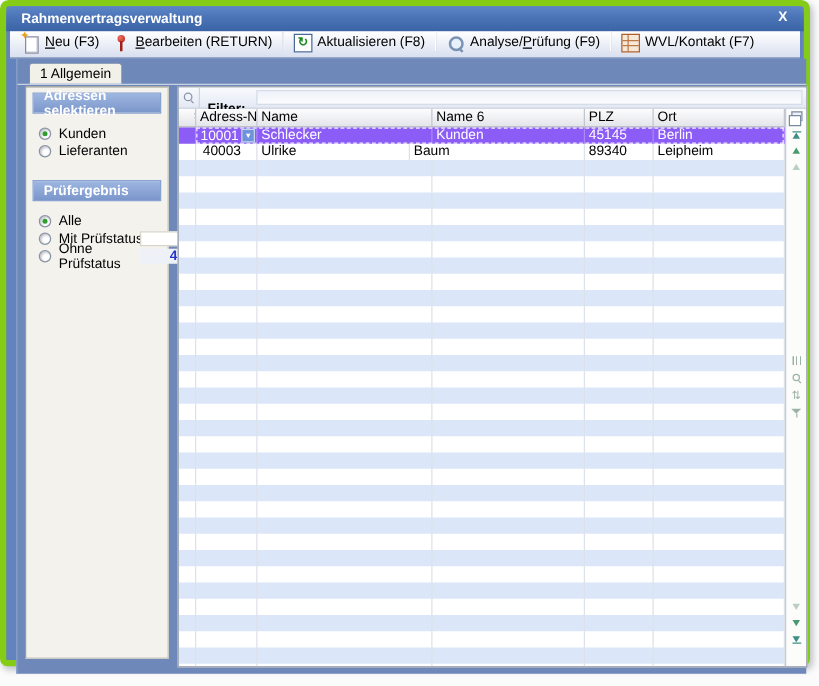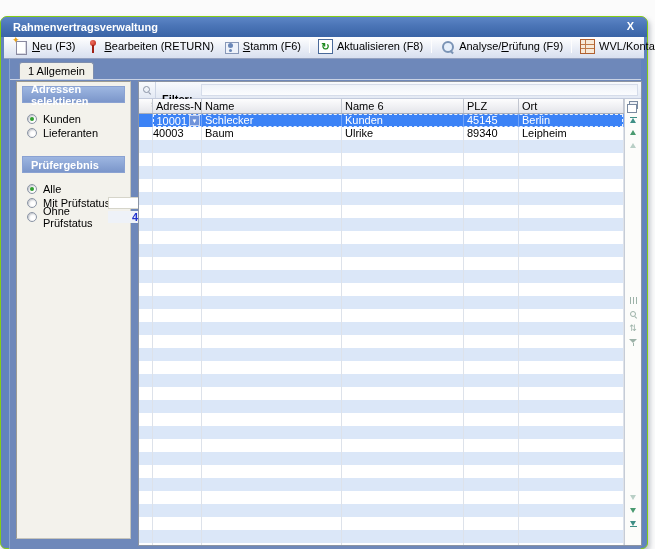--- a/index.html
+++ b/index.html
@@ -1,21 +1,21 @@
 <!DOCTYPE html>
 <html><head>
 <meta charset="utf-8">
 <style>
   html,body{margin:0;padding:0;width:655px;height:549px;background:#fbfbfb;
     font-family:"Liberation Sans",sans-serif;font-size:11px;color:#000;overflow:hidden;}
   *{box-sizing:border-box;}
 
   
-  .window{position:absolute;left:0;top:16px;width:648px;height:533px;background:#6283bd;
-    border:1px solid #84cc16;border-radius:7px 7px 6px 6px;box-shadow:2px 3px 5px rgba(80,90,110,.35);}
+  .window{position:absolute;left:0;top:0;width:648px;height:533px;background:#6283bd;
+    border:5px solid #84cc16;border-radius:7px 7px 6px 6px;box-shadow:2px 3px 5px rgba(80,90,110,.35);}
 
   .titlebar{position:relative;height:20px;border-radius:6px 6px 0 0;
     background:linear-gradient(#5d86c6,#4a74b6 45%,#3a64a6);display:flex;align-items:center;
     padding:0 12px;color:#fff;font-weight:bold;}
   .close-x{position:absolute;right:13px;top:3px;color:#fff;font-weight:bold;font-size:11px;cursor:default;}
 
   
   .toolbar{position:absolute;left:3px;right:3px;top:20px;height:22px;
     background:linear-gradient(#ffffff,#e9edf6 55%,#d8dfef);border-bottom:1px solid #93a0bf;
     display:flex;align-items:flex-start;padding:0 4px;}
@@ -89,22 +89,22 @@
   .grid-wrap{flex:1;display:flex;overflow:hidden;}
   .grid{width:485px;flex:0 0 auto;}
   .hrow{display:flex;height:15px;background:linear-gradient(#fdfdfe,#e4e5ea);
     border-bottom:1px solid #a8aeba;}
   .hcell{border-right:1px solid #c2c6d0;padding:1px 0 0 3px;white-space:nowrap;overflow:hidden;}
   .hcell.st{font-size:8px;color:#8f948f;padding-left:12px;}
   .c0{width:14px;flex:0 0 auto;} .c1{width:49px;flex:0 0 auto;} .c2{width:140px;flex:0 0 auto;}
   .c3{width:122px;flex:0 0 auto;} .c4{width:55px;flex:0 0 auto;} .c5{flex:1;}
   .row{display:flex;height:13px;line-height:12px;}
   .cell{border-right:1px solid #dde2ea;padding-left:3px;white-space:nowrap;overflow:hidden;}
-  .cell.num{text-align:left;padding-right:7px;padding-left:0;}
-  .row.sel{position:relative;background:#3b82f6;color:#fff;justify-content:flex-end;}
+  .cell.num{text-align:center;padding-right:7px;padding-left:0;}
+  .row.sel{position:relative;background:#8b5cf6;color:#fff;justify-content:flex-end;}
   .row.sel .cell{border-right-color:rgba(255,255,255,.28);}
   .row.sel::after{content:'';position:absolute;left:14px;right:1px;top:0;bottom:0;
     border:1px dashed rgba(255,255,255,.9);pointer-events:none;}
   .numwrap{display:flex;justify-content:flex-end;align-items:center;padding:0 1px 0 0;}
   .dd-btn{width:11px;height:11px;margin-left:2px;background:#6f93da;border:1px solid #c6d4f2;
     display:flex;align-items:center;justify-content:center;font-size:6px;color:#fff;z-index:2;}
   .row.stripe-b{background:#dbe7f8;}
 
   
   .strip{flex:1;border-left:1px solid #c6ccd6;background:#fcfcfa;position:relative;}
@@ -145,24 +145,20 @@
 
   <div class="toolbar">
     <div class="tb-btn">
       <span class="ic ic-doc"></span>
       <span><span class="u">N</span><span>eu (F3)</span></span>
     </div>
     <div class="tb-btn">
       <span class="ic ic-pin"></span>
       <span><span class="u">B</span><span>earbeiten (RETURN)</span></span>
     </div>
-    <div class="tb-btn">
-      <span class="ic ic-person"></span>
-      <span><span class="u">S</span><span>tamm (F6)</span></span>
-    </div>
     <div class="tb-sep"></div>
     <div class="tb-btn">
       <span class="ic ic-refresh">↻</span>
       <span>Aktualisieren (F8)</span>
     </div>
     <div class="tb-sep"></div>
     <div class="tb-btn">
       <span class="ic ic-lens"></span>
       <span><span>Analyse/</span><span class="u">P</span><span>rüfung (F9)</span></span>
     </div>
@@ -237,22 +233,22 @@
             </div>
             <div class="cell c2">Schlecker</div>
             <div class="cell c3">Kunden</div>
             <div class="cell c4">45145</div>
             <div class="cell c5">Berlin</div>
           </div>
 
           <div class="row">
             <div class="cell c0"></div>
             <div class="cell c1 num">40003</div>
+            <div class="cell c3">Ulrike</div>
             <div class="cell c2">Baum</div>
-            <div class="cell c3">Ulrike</div>
             <div class="cell c4">89340</div>
             <div class="cell c5">Leipheim</div>
           </div>
 
           <div id="filler">
               <div class="row stripe-b">
                 <div class="cell c0"></div>
                 <div class="cell c1"></div>
                 <div class="cell c2"></div>
                 <div class="cell c3"></div>

